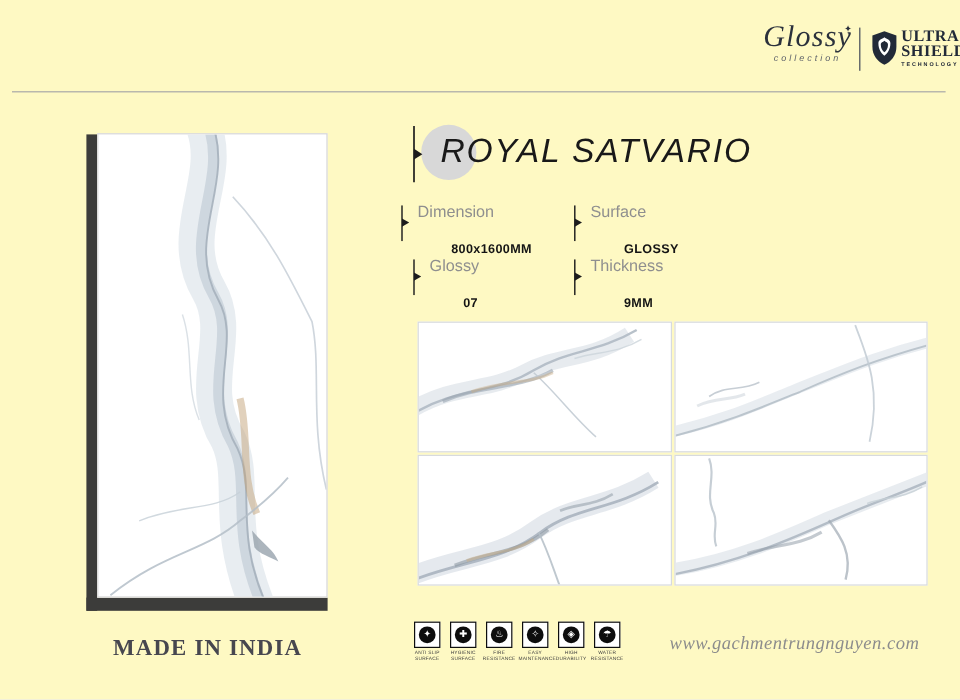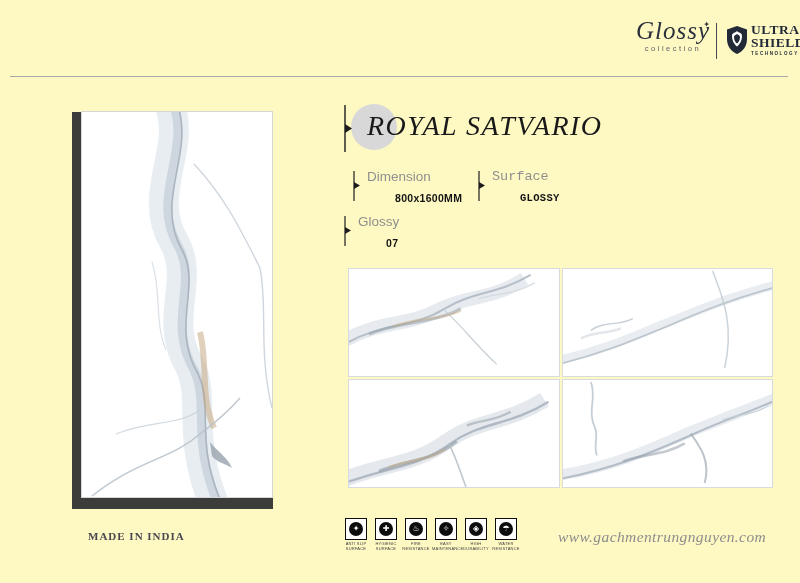--- a/index.html
+++ b/index.html
@@ -3,51 +3,51 @@
 <meta charset="utf-8">
 <style>
   html,body{margin:0;padding:0;background:#e9e9e9;}
   #page{position:relative;width:800px;height:583px;background:#fef9c3;overflow:hidden;
         font-family:"Liberation Sans",sans-serif;color:#222;}
 
   
   .brand{position:absolute;top:18px;left:634px;width:78px;text-align:center;color:#2b313c;}
   .brand-name{font-family:"Liberation Serif",serif;font-style:italic;font-size:25px;line-height:26px;letter-spacing:1px;}
   .brand-star{position:absolute;top:2px;right:2px;font-size:8px;color:#2b313c;font-style:normal;}
-  .brand-sub{font-size:7.5px;letter-spacing:2.5px;color:#5a5f68;margin-top:0px;}
+  .brand-sub{font-size:7.5px;letter-spacing:2.5px;color:#5a5f68;margin-top:0px;font-style:italic;}
   .logo-divider{position:absolute;top:23px;left:716px;width:1px;height:36px;background:#434a57;}
   .shield{position:absolute;top:25px;left:726px;}
   .shield-text{position:absolute;top:23px;left:751px;color:#222a38;}
   .shield-line{font-family:"Liberation Serif",serif;font-weight:bold;font-size:13.5px;line-height:13px;letter-spacing:.5px;}
   .shield-tech{font-size:4.5px;font-weight:bold;letter-spacing:1.6px;margin-top:2px;color:#222a38;}
   .header-rule{position:absolute;top:76px;left:10px;width:778px;height:1px;background:#a8a8a8;}
 
   
   .slab{position:absolute;left:72px;top:111px;width:203px;height:398px;}
   .slab-edge-left{position:absolute;left:0;top:1px;width:9px;height:397px;background:#3c3c3a;}
   .slab-edge-bottom{position:absolute;left:0;top:387px;width:201px;height:11px;background:#3c3c3a;}
   .slab-face{position:absolute;left:9px;top:0;width:192px;height:387px;background:#fff;
              border:1px solid #d6d6d6;box-sizing:border-box;overflow:hidden;}
-  .made-in{position:absolute;left:88px;top:530px;width:170px;
-           font-family:"Liberation Serif",serif;font-weight:bold;font-size:11px;
+  .made-in{position:absolute;left:88px;top:530px;width:170px;text-align:center;
+           font-family:"Liberation Serif",serif;font-weight:bold;font-size:19px;
            letter-spacing:1px;color:#47474f;}
 
   
   .title-circle{position:absolute;left:351px;top:104px;width:46px;height:46px;border-radius:50%;background:#d8d8d8;}
   .title-marker{position:absolute;left:344px;top:105px;}
   .product-title{position:absolute;left:367px;top:110px;width:320px;
-                 font-family:Liberation Serif, serif;font-style:italic;font-size:28px;
+                 font-family:Liberation Sans, sans-serif;font-style:italic;font-size:28px;
                  letter-spacing:1.5px;color:#191919;}
 
   
   .spec{position:absolute;width:130px;}
   .spec-marker{position:absolute;left:0;top:2px;}
   .spec-label{margin-left:14px;font-size:13.5px;color:#8f8f8f;line-height:15px;}
-  .spec-value{margin-left:14px;font-size:10.5px;font-weight:bold;color:#141414;letter-spacing:.3px;margin-top:8px;padding-left:28px;}
-  #spec0{left:353px;top:169px;} #spec1{left:478px;top:169px;font-family:Liberation Mono, monospace;}
+  .spec-value{margin-left:14px;font-size:10.5px;font-weight:bold;color:#141414;letter-spacing:.3px;margin-top:18px;padding-left:28px;}
+  #spec0{left:334px;top:169px;} #spec1{left:478px;top:169px;}
   #spec2{left:344px;top:214px;} #spec3{left:478px;top:214px;}
 
   
   .tile-grid{position:absolute;left:348px;top:268px;width:425px;height:220px;
              display:grid;grid-template-columns:1fr 1fr;grid-template-rows:1fr 1fr;gap:2px;}
   .tile-cell{background:#fff;border:1px solid #d7dade;box-sizing:border-box;overflow:hidden;}
   .tile-cell svg{display:block;width:100%;height:100%;}
 
   
   .features{position:absolute;left:342px;top:518px;display:flex;}
@@ -137,20 +137,30 @@
   <div class="spec" id="spec2">
     <span class="spec-marker">
       <svg width="8" height="30" viewBox="0 0 8 30">
           <line x1="1" y1="0" x2="1" y2="30" stroke="#1c1c1c" stroke-width="1.2"></line>
           <path d="M1,11 L7,14.5 L1,18 Z" fill="#1c1c1c"></path>
         </svg>
     </span>
     <div class="spec-label">Glossy</div>
     <div class="spec-value">07</div>
   </div>
+  <div class="spec" id="spec3">
+    <span class="spec-marker">
+      <svg width="8" height="30" viewBox="0 0 8 30">
+          <line x1="1" y1="0" x2="1" y2="30" stroke="#1c1c1c" stroke-width="1.2"></line>
+          <path d="M1,11 L7,14.5 L1,18 Z" fill="#1c1c1c"></path>
+        </svg>
+    </span>
+    <div class="spec-label">Thickness</div>
+    <div class="spec-value">9MM</div>
+  </div>
 
   <div class="tile-grid">
     <div class="tile-cell">
       <svg viewBox="0 0 210 108" preserveAspectRatio="none">
         <path d="M-4,72 C30,52 58,58 88,42 C118,26 142,32 176,10" fill="none" stroke="#e4e9ed" stroke-width="14" opacity="0.9"></path>
         <path d="M-4,76 C32,54 64,60 96,40 C126,22 148,26 182,6" fill="none" stroke="#b0bac4" stroke-width="2" opacity="0.9"></path>
         <path d="M20,66 C52,52 84,56 112,40" fill="none" stroke="#9aa5b0" stroke-width="3" opacity="0.6"></path>
         <path d="M96,42 C114,58 128,78 148,96" fill="none" stroke="#c0c9d1" stroke-width="1.3" opacity="0.85"></path>
         <path d="M44,58 C70,48 92,52 112,42" fill="none" stroke="#c9ae85" stroke-width="2.5" opacity="0.45"></path>
         <path d="M130,30 C150,24 166,26 186,14" fill="none" stroke="#ccd4db" stroke-width="1.2" opacity="0.8"></path>

